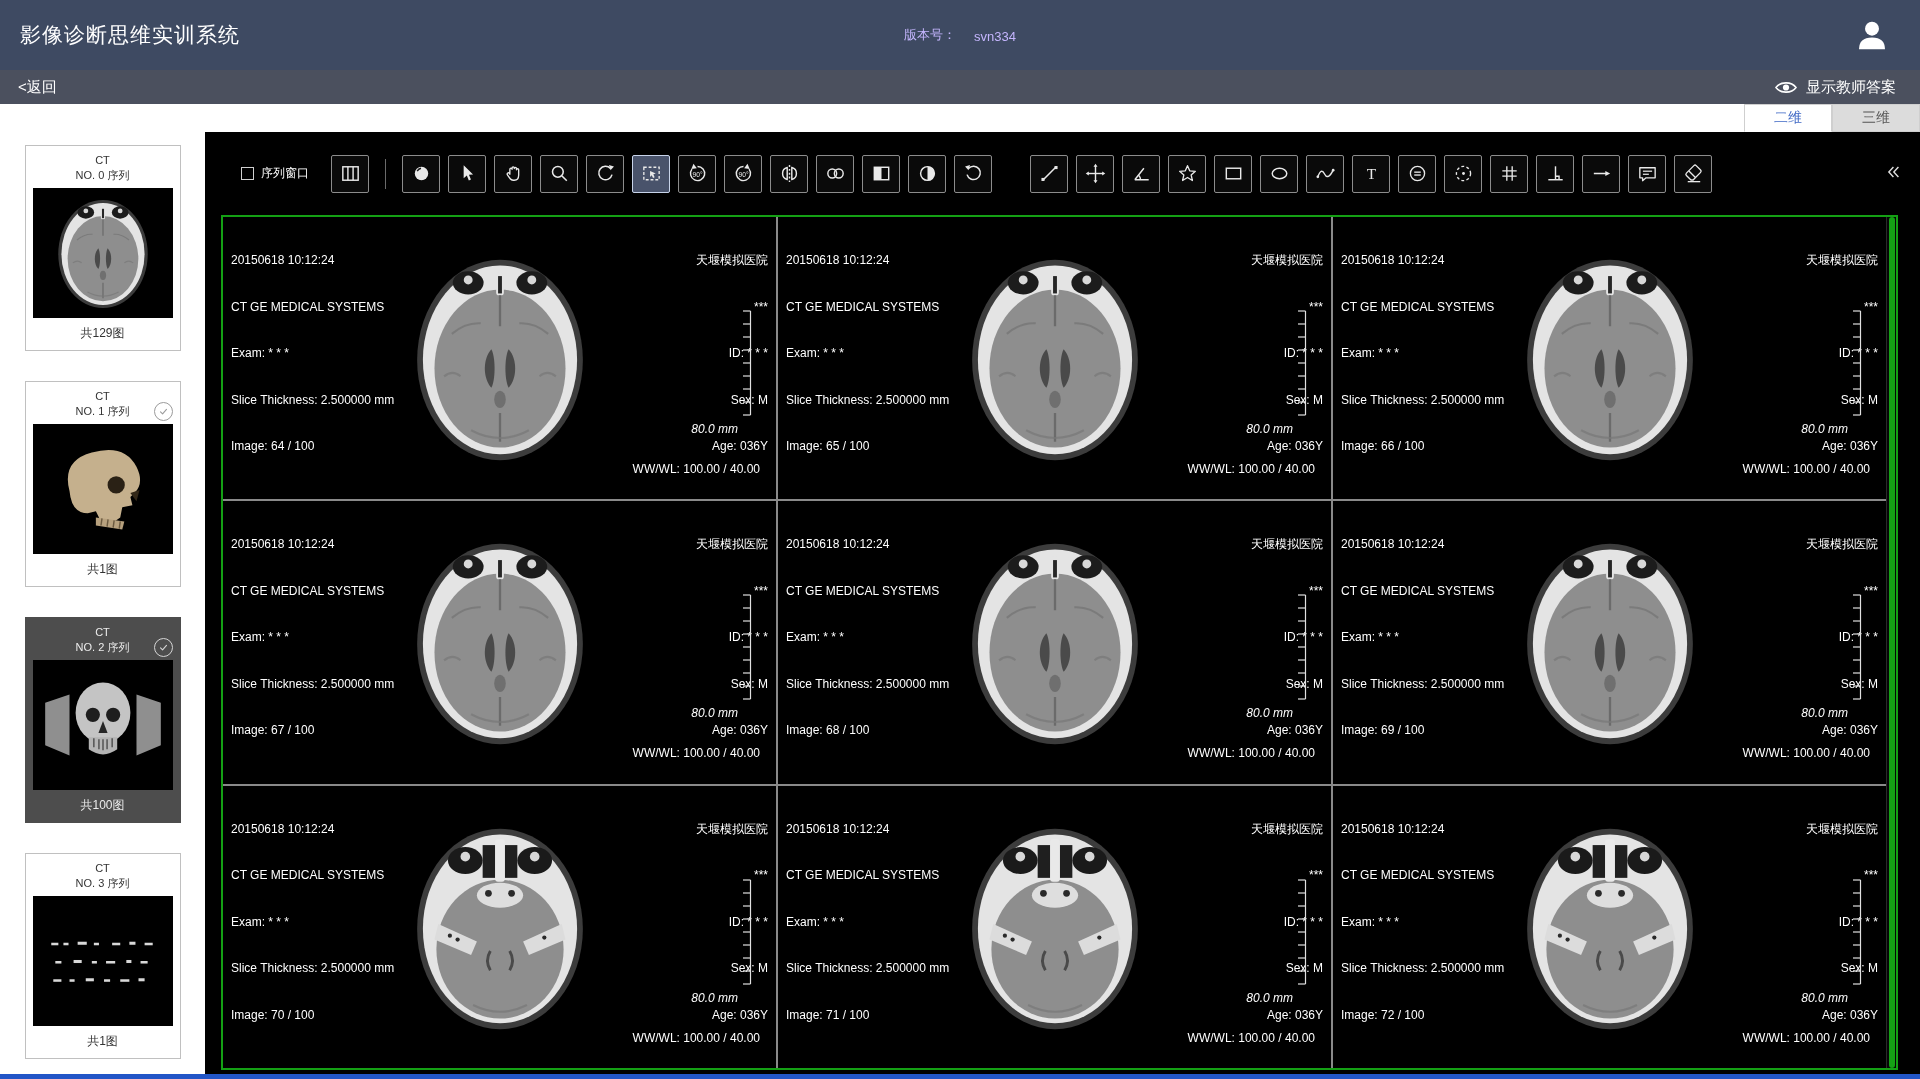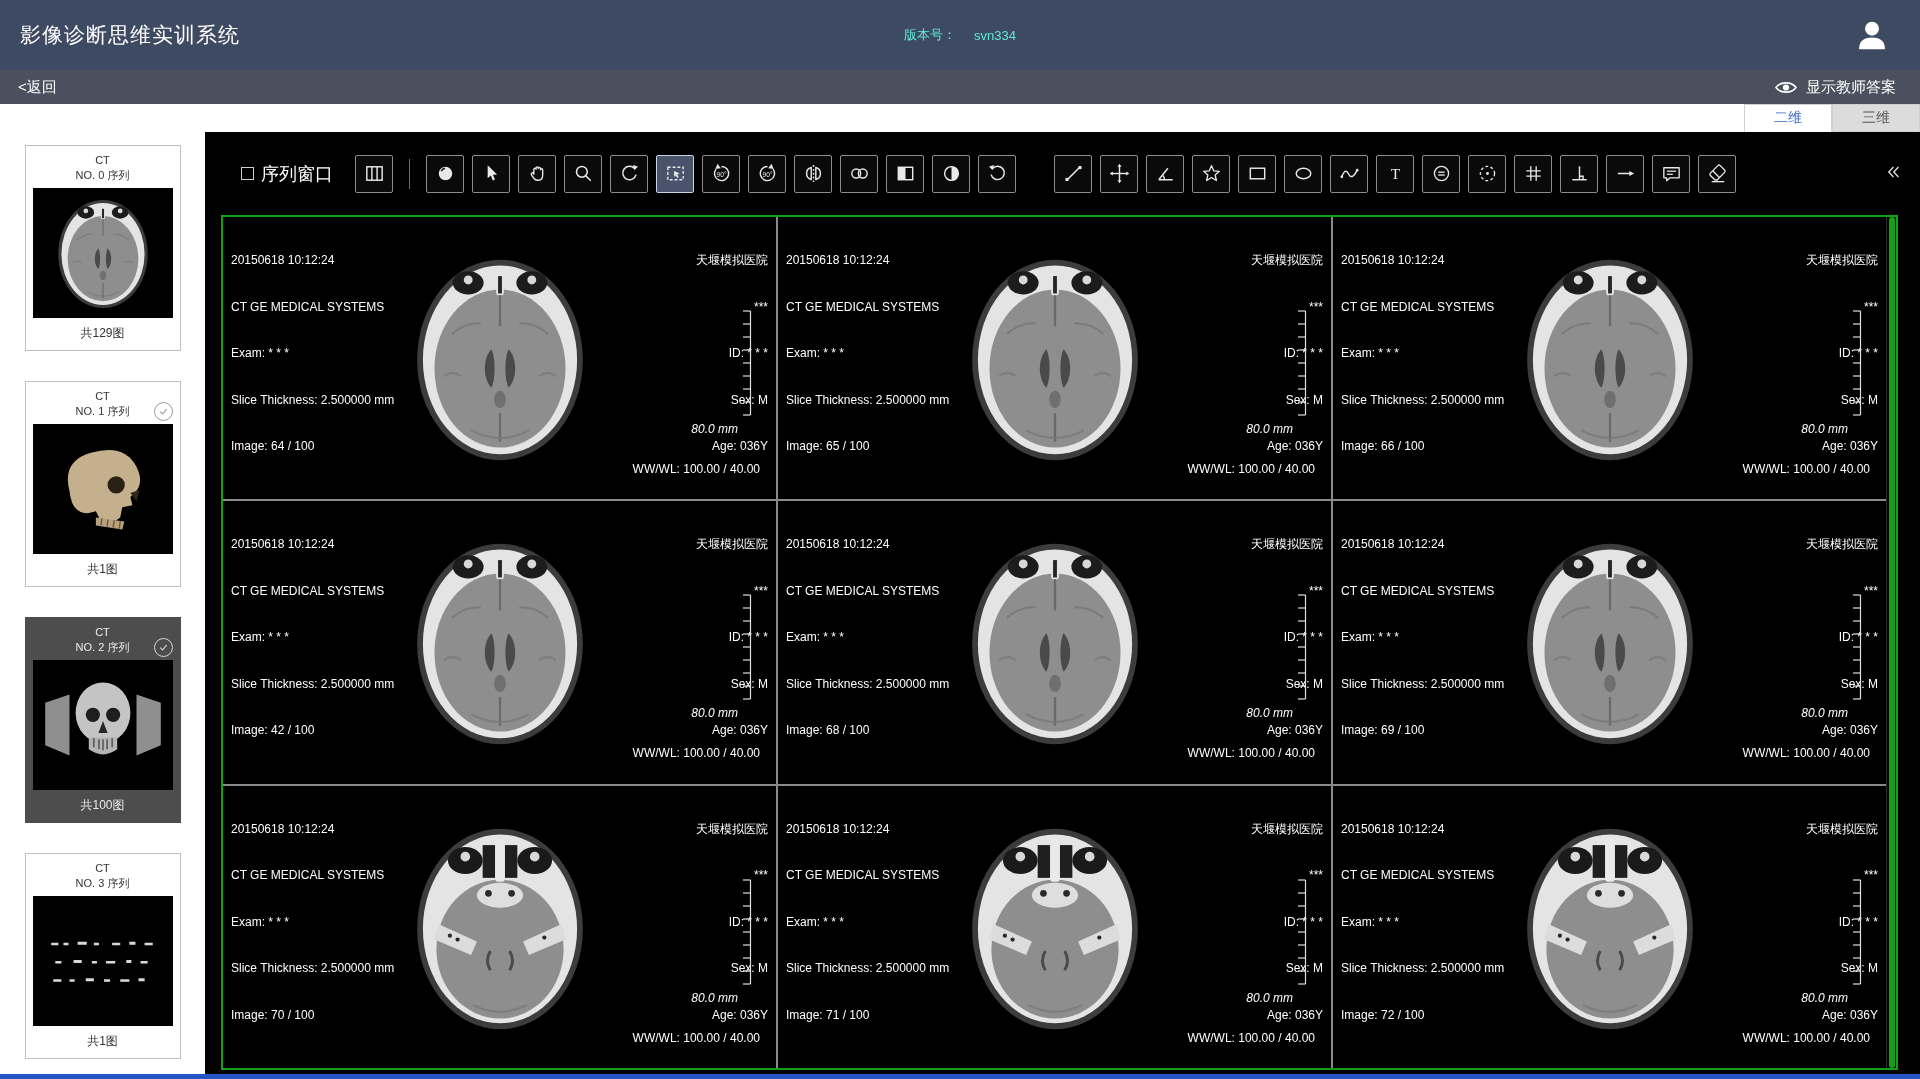--- a/index.html
+++ b/index.html
@@ -1,21 +1,21 @@
 <!DOCTYPE html>
 <html><head>
 <meta charset="utf-8">
 <style>
 *{margin:0;padding:0;box-sizing:border-box;}
 body{width:1920px;height:1079px;overflow:hidden;font-family:"Liberation Sans","DejaVu Sans",sans-serif;background:#fff;}
 .page{width:100%;height:100%;display:flex;flex-direction:column;}
 
 .topbar{flex:0 0 70px;background:#3e4a62;color:#fff;position:relative;display:flex;align-items:center;}
 .app-title{margin-left:20px;font-size:21px;letter-spacing:1px;}
-.version{position:absolute;left:50%;top:50%;transform:translate(-50%,-50%);font-size:13px;display:flex;align-items:center;gap:18px;color:#5eead4;}
+.version{position:absolute;left:50%;top:50%;transform:translate(-50%,-50%);font-size:13px;display:flex;align-items:flex-end;gap:18px;color:#c4b5fd;}
 .avatar-btn{position:absolute;right:26px;top:50%;transform:translateY(-50%);width:44px;height:44px;background:none;border:none;color:#fff;cursor:pointer;}
 .avatar-btn svg{width:38px;height:38px;display:block;margin:0 auto;}
 
 .navbar{flex:0 0 34px;background:#4b505e;color:#fff;display:flex;align-items:center;justify-content:space-between;padding:0 24px 0 18px;}
 .back-btn{background:none;border:none;color:#fff;font-size:15px;cursor:pointer;font-family:inherit;}
 .show-answer{display:flex;align-items:center;gap:8px;background:none;border:none;color:#fff;font-size:15px;cursor:pointer;font-family:inherit;}
 .show-answer svg{width:24px;height:17px;}
 
 .tabstrip{flex:0 0 28px;background:#fff;display:flex;justify-content:flex-end;}
 .tab{width:88px;font-size:14px;display:flex;align-items:center;justify-content:center;cursor:pointer;border:1px solid #cfcfcf;}
@@ -29,21 +29,21 @@
 .card .nm{font-size:11px;line-height:16px;margin-bottom:5px;}
 .card .thumb{width:140px;height:130px;margin:0 auto;background:#000;display:block;}
 .card .cnt{font-size:12px;margin-top:8px;line-height:15px;}
 .card.selected{background:#4d4d4d;border-color:#4d4d4d;color:#ececec;}
 .checkmark{position:absolute;top:20px;right:7px;width:19px;height:19px;border:1.5px solid #9b9b9b;border-radius:50%;color:#9b9b9b;display:flex;align-items:center;justify-content:center;}
 .card.selected .checkmark{border-color:#d5d5d5;color:#d5d5d5;}
 .checkmark svg{width:11px;height:11px;}
 
 .workspace{flex:1;min-width:0;background:#000;display:flex;flex-direction:column;}
 .toolbar{flex:0 0 83px;display:flex;align-items:center;padding:0 12px 0 36px;gap:8px;}
-.tb-check{display:flex;align-items:center;gap:7px;color:#fff;font-size:18px;margin-right:14px;cursor:pointer;white-space:nowrap;}
+.tb-check{display:flex;align-items:center;gap:7px;color:#fff;font-size:12px;margin-right:14px;cursor:pointer;white-space:nowrap;}
 .cbox{width:13px;height:13px;border:1px solid #d0d0d0;background:#000;display:inline-block;}
 .tool{width:38px;height:38px;flex:0 0 38px;background:#0a0a0a;border:1px solid #8c8c8c;border-radius:2px;color:#e9e9e9;display:flex;align-items:center;justify-content:center;cursor:pointer;padding:0;}
 .tool svg{width:23px;height:23px;display:block;}
 .tool.active{background:#49536b;border-color:#c8d4ea;}
 .tb-sep{width:1px;height:30px;background:#6a6a6a;margin:0 8px;flex:0 0 1px;}
 .tb-gap{width:22px;flex:0 0 22px;}
 .tb-collapse{margin-left:auto;background:none;border:none;color:#dcdcdc;width:30px;height:30px;cursor:pointer;flex:0 0 30px;}
 .tb-collapse svg{width:20px;height:20px;}
 
 .grid-area{flex:1;margin:0 22px 4px 16px;border:2px solid #14a014;display:flex;min-height:0;background:#000;}
@@ -649,21 +649,21 @@
 
           <div class="cell">
             <svg class="brain">
                 <use href="#ct-a"></use>
               </svg>
             <div class="ov tl">
               <div>20150618 10:12:24</div>
               <div>CT GE MEDICAL SYSTEMS</div>
               <div>Exam: * * *</div>
               <div>Slice Thickness: 2.500000 mm</div>
-              <div>Image: 42 / 100</div>
+              <div>Image: 67 / 100</div>
             </div>
             <div class="ov tr">
               <div>天堰模拟医院</div>
               <div>***</div>
               <div>ID: * * *</div>
               <div>Sex: M</div>
               <div>Age: 036Y</div>
             </div>
             <svg class="ruler">
                 <use href="#ruler"></use>

